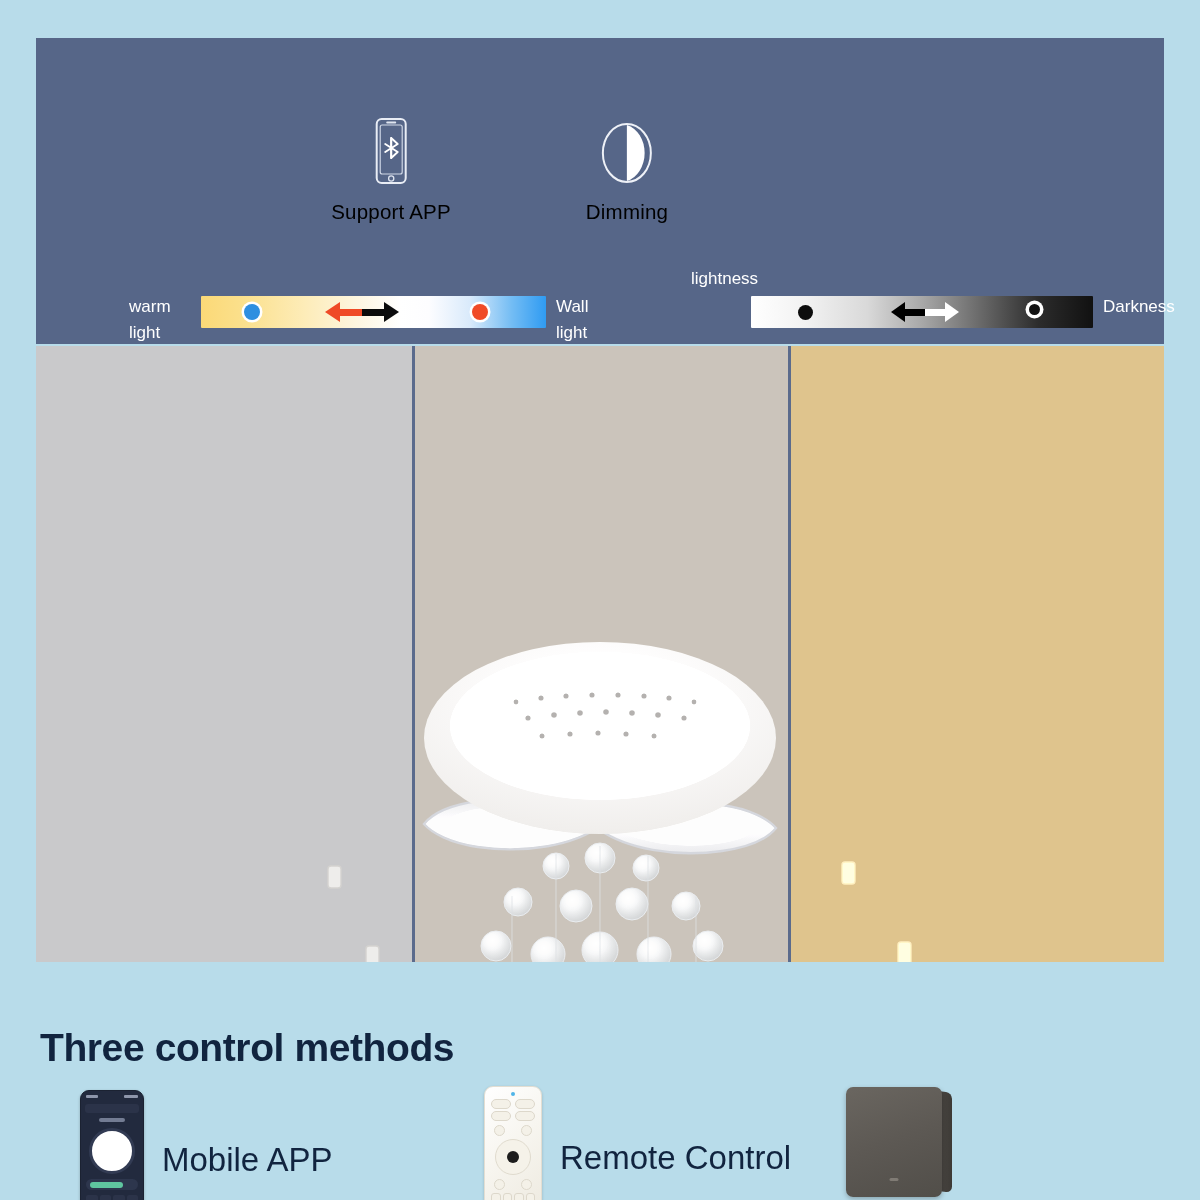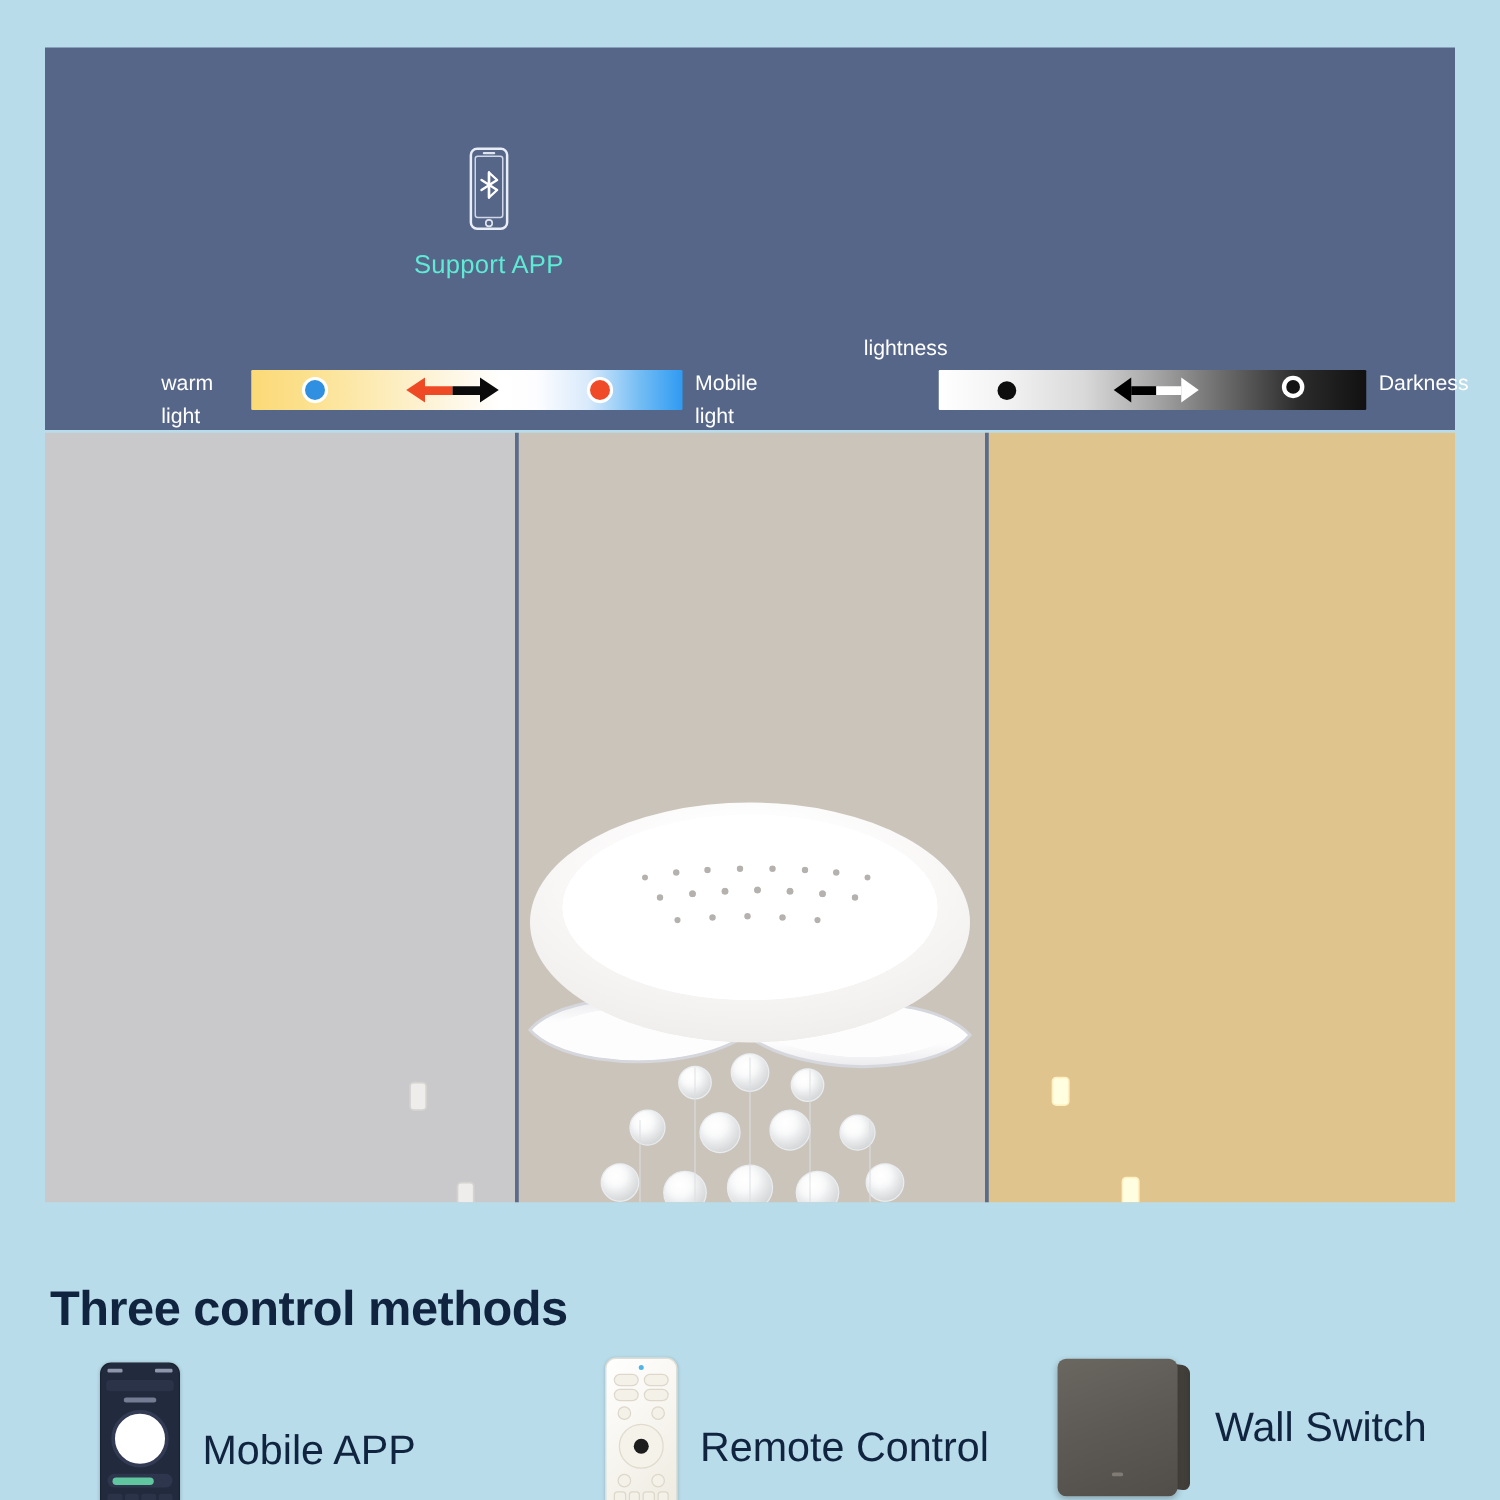--- a/index.html
+++ b/index.html
@@ -13,21 +13,21 @@
   .page{position:absolute;inset:0;}
 
   
   .header{
     position:absolute;left:36px;top:38px;width:1128px;height:306px;
     background:#566688;
   }
   .feature-row{position:absolute;left:0;top:0;width:100%;height:180px;}
   .feature{position:absolute;top:78px;text-align:center;transform:translateX(-50%);}
   .feature .ic{height:70px;display:flex;align-items:flex-end;justify-content:center;margin-bottom:14px;}
-  .feature .lb{color:#5eead4;font-size:20.5px;letter-spacing:.2px;white-space:nowrap;}
+  .feature .lb{color:#000000;font-size:20.5px;letter-spacing:.2px;white-space:nowrap;}
   #f-app{left:355px;}
   #f-dim{left:591px;}
   #f-cct{left:833px;}
 
   
   .slider-zone{position:absolute;left:0;top:208px;width:100%;height:90px;}
 
   .sl-wrap{position:absolute;}
   .sl-track{position:absolute;height:32px;border-radius:1px;overflow:hidden;}
   .sl-label{position:absolute;color:#fff;font-size:17px;line-height:26px;white-space:nowrap;}
@@ -169,20 +169,29 @@
             <circle cx="23" cy="62.5" r="2.6" fill="none" stroke="#dfe5f0" stroke-width="1.3"></circle>
             <g stroke="#ffffff" stroke-width="1.9" fill="none" stroke-linecap="round" stroke-linejoin="round">
               <path d="M23 22 L23 42 L29.5 36 L17 28"></path>
               <path d="M23 42 L23 22 L29.5 28 L17 36"></path>
             </g>
           </svg>
         </div>
         <div class="lb">Support APP</div>
       </div>
 
+      <div class="feature" id="f-dim">
+        <div class="ic">
+          <svg width="60" height="66" viewBox="0 0 60 66">
+            <ellipse cx="30" cy="33" rx="24" ry="29" fill="none" stroke="#eef1f7" stroke-width="2"></ellipse>
+            <path d="M30 5 A24 29 0 0 1 30 61 Z" fill="#ffffff"></path>
+          </svg>
+        </div>
+        <div class="lb">Dimming</div>
+      </div>
 
     </div>
 
     <div class="slider-zone">
 
       <div class="sl-wrap" id="slA">
         <div class="sl-track"></div>
         <div class="dot" id="dotA1"></div>
         <div class="dot" id="dotA2"></div>
         <div class="arrows" id="arrA">
@@ -193,21 +202,21 @@
           <div class="pair blk">
             <div class="stem"></div>
               <div class="ar ar-r"></div>
           </div>
         </div>
         <div class="sl-label" id="lblWarm">
           <div>warm</div>
           <div>light</div>
         </div>
         <div class="sl-label" id="lblWhite">
-          <div>Mobile</div>
+          <div>Wall</div>
           <div>light</div>
         </div>
       </div>
 
       <div class="sl-wrap" id="slB">
         <div class="sl-track"></div>
         <div class="dot" id="dotB1"></div>
         <div class="dot" id="dotB2"></div>
         <div class="arrows" id="arrB">
           <div class="pair bw">
@@ -446,17 +455,16 @@
       <div class="m-label">Remote Control</div>
     </div>
 
     <div class="method" id="m3">
       <div class="switch">
         <div class="sw-side"></div>
         <div class="sw-face">
           <div class="sw-dot"></div>
         </div>
       </div>
-      <div class="m-label">Wall Switch</div>
     </div>
 
   </div>
 </div>
 
 </body></html>

